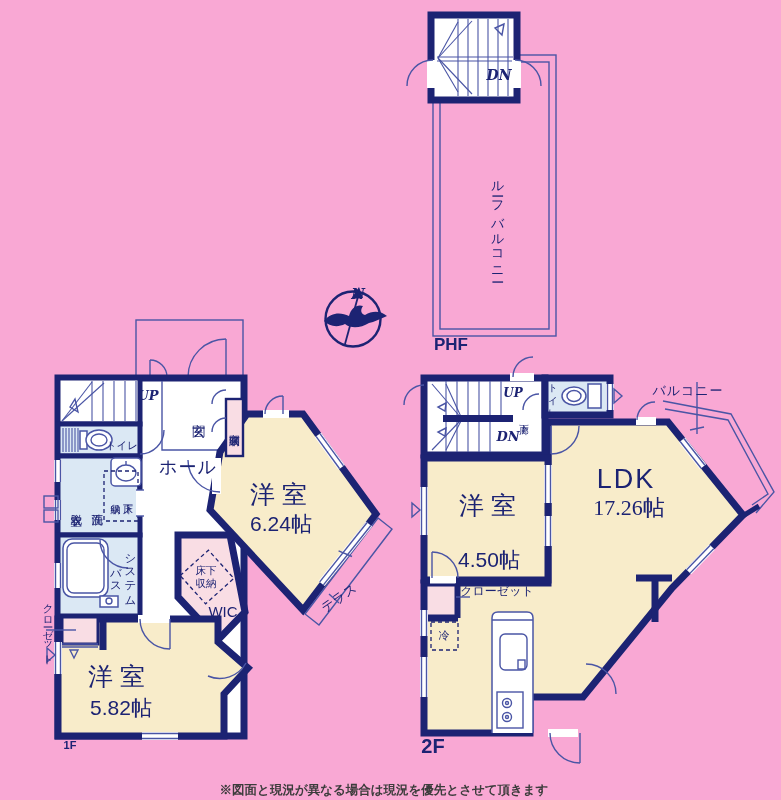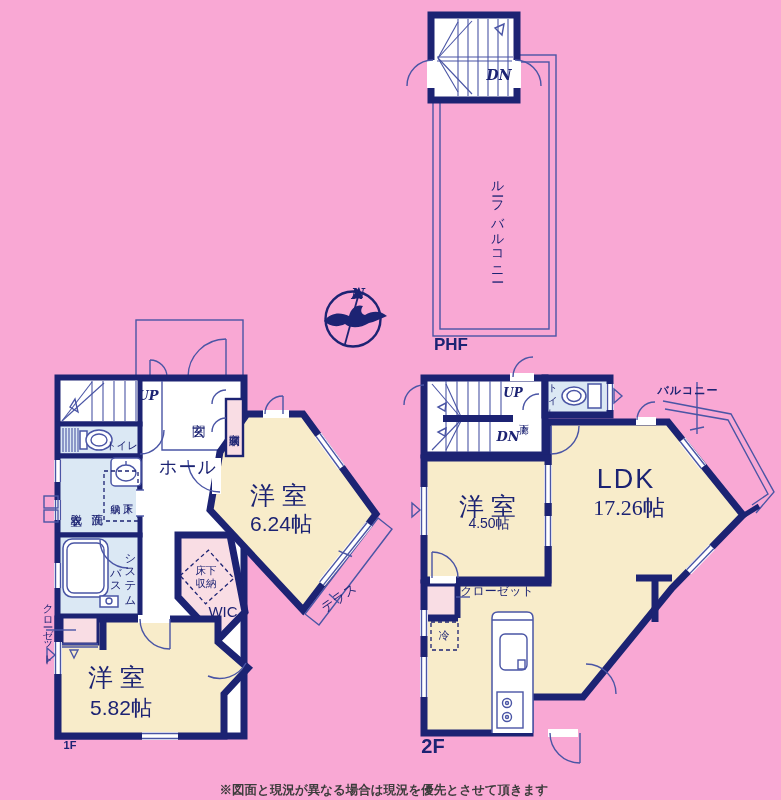--- a/index.html
+++ b/index.html
@@ -3,21 +3,21 @@
 <meta charset="utf-8">
 <style>
   html,body{margin:0;padding:0;background:#ffffff;}
   #stage{position:relative;width:781px;height:800px;background:#f9a8d4;overflow:hidden;
          font-family:"Liberation Sans",sans-serif;}
   #plan-svg{position:absolute;left:0;top:0;}
   .lbl{position:absolute;transform:translate(-50%,-50%);color:#1c2373;white-space:pre-line;
        text-align:center;line-height:1.22;z-index:5;}
   .v{writing-mode:vertical-rl;text-orientation:mixed;letter-spacing:2px;line-height:1.25;}
   .it{font-family:"DejaVu Serif",serif;font-style:italic;font-weight:bold;}
-  .sp{letter-spacing:7px;}
+  .sp{letter-spacing:7px;font-family:Liberation Serif, serif;}
   .bold{font-weight:bold;}
   .note{color:#3c3c3c;font-weight:bold;white-space:nowrap;}
   
   .wall7{fill:none;stroke:#1c2373;stroke-width:7;stroke-linejoin:miter;}
   .wall5{fill:none;stroke:#1c2373;stroke-width:5;}
   .cream{fill:#f8ecca;}
   .pink{fill:#f9dde4;}
   .blue{fill:#dbe8f4;}
   .white{fill:#ffffff;}
   .tl{fill:none;stroke:#4a55a5;stroke-width:1.4;}
@@ -332,24 +332,24 @@
 <div class="lbl" style="left:223px;top:612px;font-size:15px;">WIC</div>
 <div class="lbl" style="left:339px;top:598px;font-size:13px;transform:translate(-50%,-50%) rotate(-35deg);">テラス</div>
 <div class="lbl sp" style="left:120px;top:677px;font-size:25px;">洋室</div>
 <div class="lbl" style="left:121px;top:708px;font-size:21px;">5.82帖</div>
 <div class="lbl bold" style="left:70px;top:746px;font-size:11px;">1F</div>
 
 <div class="lbl it" style="left:513px;top:393px;font-size:12px;">UP</div>
 <div class="lbl v" style="left:524px;top:417px;font-size:9.5px;letter-spacing:0.5px;">廊下</div>
 <div class="lbl it" style="left:508px;top:437px;font-size:13px;">DN</div>
 <div class="lbl v" style="left:553px;top:396px;font-size:9.5px;">トイレ</div>
-<div class="lbl" style="left:688px;top:391px;font-size:11px;letter-spacing:1px;font-weight:bold;">バルコニー</div>
+<div class="lbl" style="left:688px;top:391px;font-size:13px;letter-spacing:1px;">バルコニー</div>
 <div class="lbl" style="left:626px;top:479px;font-size:27px;letter-spacing:2px;">LDK</div>
 <div class="lbl" style="left:629px;top:508px;font-size:22px;font-family:Liberation Serif, serif;">17.26帖</div>
 <div class="lbl sp" style="left:491px;top:506px;font-size:25px;">洋室</div>
-<div class="lbl" style="left:489px;top:524px;font-size:14px;text-align:center;">4.50帖</div>
+<div class="lbl" style="left:489px;top:560px;font-size:21px;text-align:center;">4.50帖</div>
 <div class="lbl" style="left:497px;top:591px;font-size:12px;">クローゼット</div>
 <div class="lbl" style="left:444px;top:636px;font-size:11px;">冷</div>
 <div class="lbl bold" style="left:433px;top:746px;font-size:20px;">2F</div>
 
 <div class="lbl note" style="left:384px;top:791px;font-size:12.5px;">※図面と現況が異なる場合は現況を優先とさせて頂きます</div>
 
 </div>
 
 </body></html>

